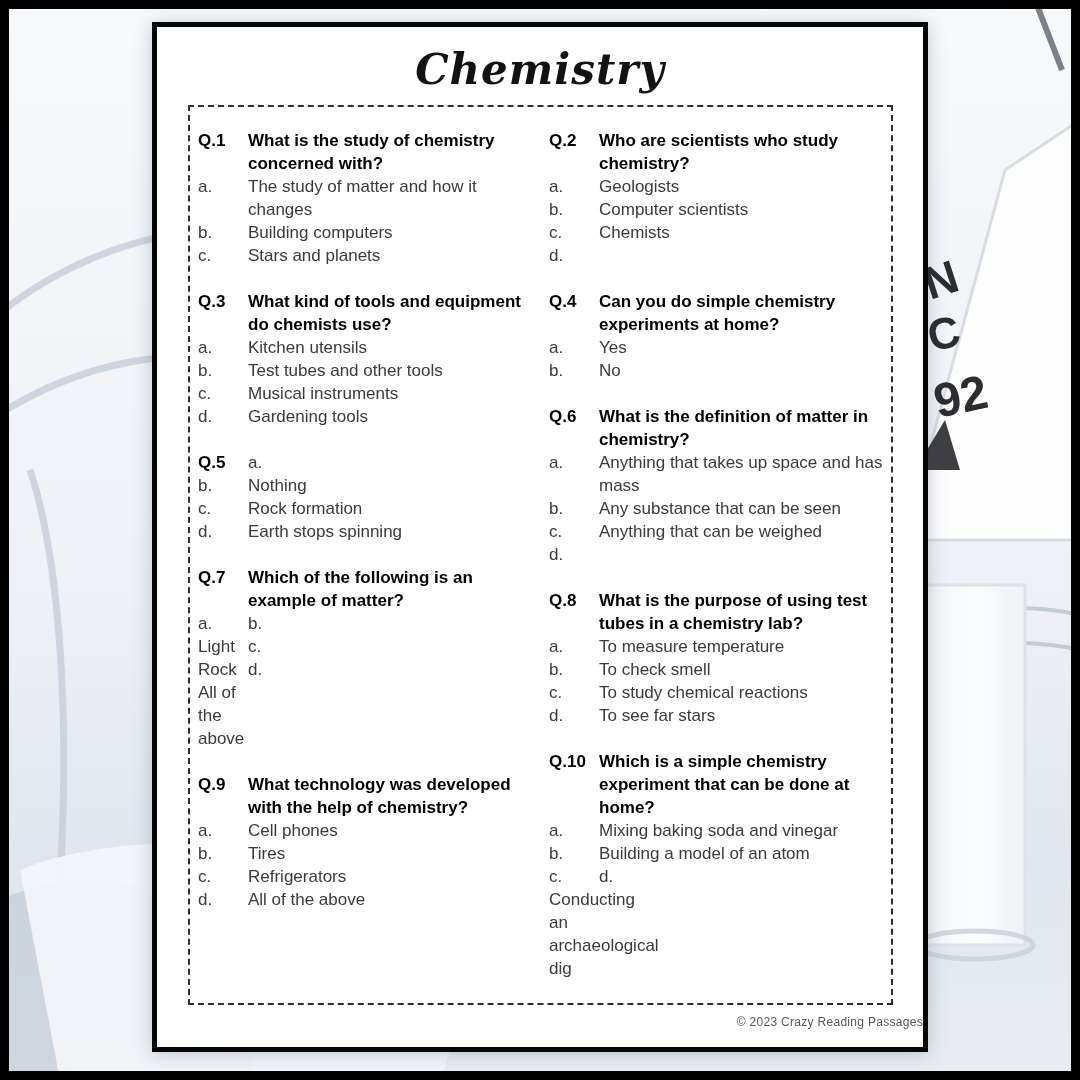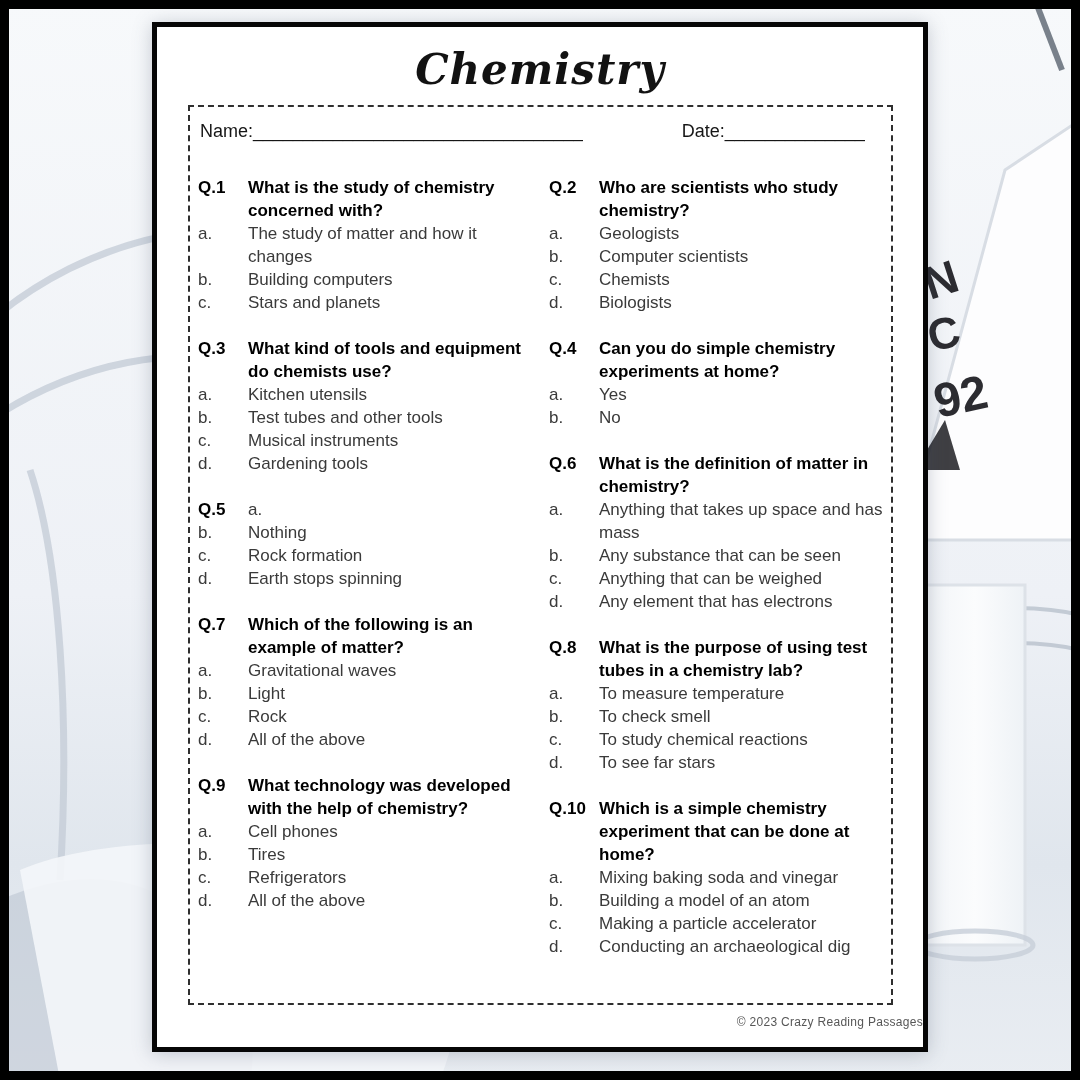--- a/index.html
+++ b/index.html
@@ -98,24 +98,20 @@
 
   <path d="M 1035 0 L 1062 70" stroke="#5a6470" stroke-width="6" opacity="0.8"></path>
 </svg>
 
 <div class="outer-frame"></div>
 
 <div class="sheet">
   <div class="sheet-title">Chemistry</div>
 
   <div class="dashed-box">
-    <div class="name-date-row">
-      <span class="name-field"><span>Name:</span><span class="fill-line">_________________________________</span></span>
-      <span class="date-field"><span>Date:</span><span class="fill-line">______________</span></span>
-    </div>
 
     <div class="qa-columns">
       <div class="qa-col" id="col-left">
   <div class="q-block">
     <div class="q-num">Q.1</div>
     <div class="q-text">What is the study of chemistry concerned with?</div>
   <div class="opt-letter">a.</div>
             <div class="opt-text">The study of matter and how it changes</div>
             <div class="opt-letter">b.</div>
             <div class="opt-text">Building computers</div>
@@ -144,21 +140,20 @@
             <div class="opt-letter">c.</div>
             <div class="opt-text">Rock formation</div>
             <div class="opt-letter">d.</div>
             <div class="opt-text">Earth stops spinning</div>
           </div>
 
   <div class="q-block">
     <div class="q-num">Q.7</div>
     <div class="q-text">Which of the following is an example of matter?</div>
   <div class="opt-letter">a.</div>
-            <div class="opt-text">Gravitational waves</div>
             <div class="opt-letter">b.</div>
             <div class="opt-text">Light</div>
             <div class="opt-letter">c.</div>
             <div class="opt-text">Rock</div>
             <div class="opt-letter">d.</div>
             <div class="opt-text">All of the above</div>
           </div>
 
   <div class="q-block">
     <div class="q-num">Q.9</div>
@@ -177,21 +172,20 @@
   <div class="q-block">
     <div class="q-num">Q.2</div>
     <div class="q-text">Who are scientists who study chemistry?</div>
   <div class="opt-letter">a.</div>
             <div class="opt-text">Geologists</div>
             <div class="opt-letter">b.</div>
             <div class="opt-text">Computer scientists</div>
             <div class="opt-letter">c.</div>
             <div class="opt-text">Chemists</div>
             <div class="opt-letter">d.</div>
-            <div class="opt-text">Biologists</div>
           </div>
 
   <div class="q-block">
     <div class="q-num">Q.4</div>
     <div class="q-text">Can you do simple chemistry experiments at home?</div>
   <div class="opt-letter">a.</div>
             <div class="opt-text">Yes</div>
             <div class="opt-letter">b.</div>
             <div class="opt-text">No</div>
           </div>
@@ -199,21 +193,20 @@
   <div class="q-block">
     <div class="q-num">Q.6</div>
     <div class="q-text">What is the definition of matter in chemistry?</div>
   <div class="opt-letter">a.</div>
             <div class="opt-text">Anything that takes up space and has mass</div>
             <div class="opt-letter">b.</div>
             <div class="opt-text">Any substance that can be seen</div>
             <div class="opt-letter">c.</div>
             <div class="opt-text">Anything that can be weighed</div>
             <div class="opt-letter">d.</div>
-            <div class="opt-text">Any element that has electrons</div>
           </div>
 
   <div class="q-block">
     <div class="q-num">Q.8</div>
     <div class="q-text">What is the purpose of using test tubes in a chemistry lab?</div>
   <div class="opt-letter">a.</div>
             <div class="opt-text">To measure temperature</div>
             <div class="opt-letter">b.</div>
             <div class="opt-text">To check smell</div>
             <div class="opt-letter">c.</div>
@@ -223,21 +216,20 @@
           </div>
 
   <div class="q-block">
     <div class="q-num">Q.10</div>
     <div class="q-text">Which is a simple chemistry experiment that can be done at home?</div>
   <div class="opt-letter">a.</div>
             <div class="opt-text">Mixing baking soda and vinegar</div>
             <div class="opt-letter">b.</div>
             <div class="opt-text">Building a model of an atom</div>
             <div class="opt-letter">c.</div>
-            <div class="opt-text">Making a particle accelerator</div>
             <div class="opt-letter">d.</div>
             <div class="opt-text">Conducting an archaeological dig</div>
           </div>
 </div>
     </div>
   </div>
 
   <div class="sheet-footer">© 2023 Crazy Reading Passages</div>
 </div>
 

